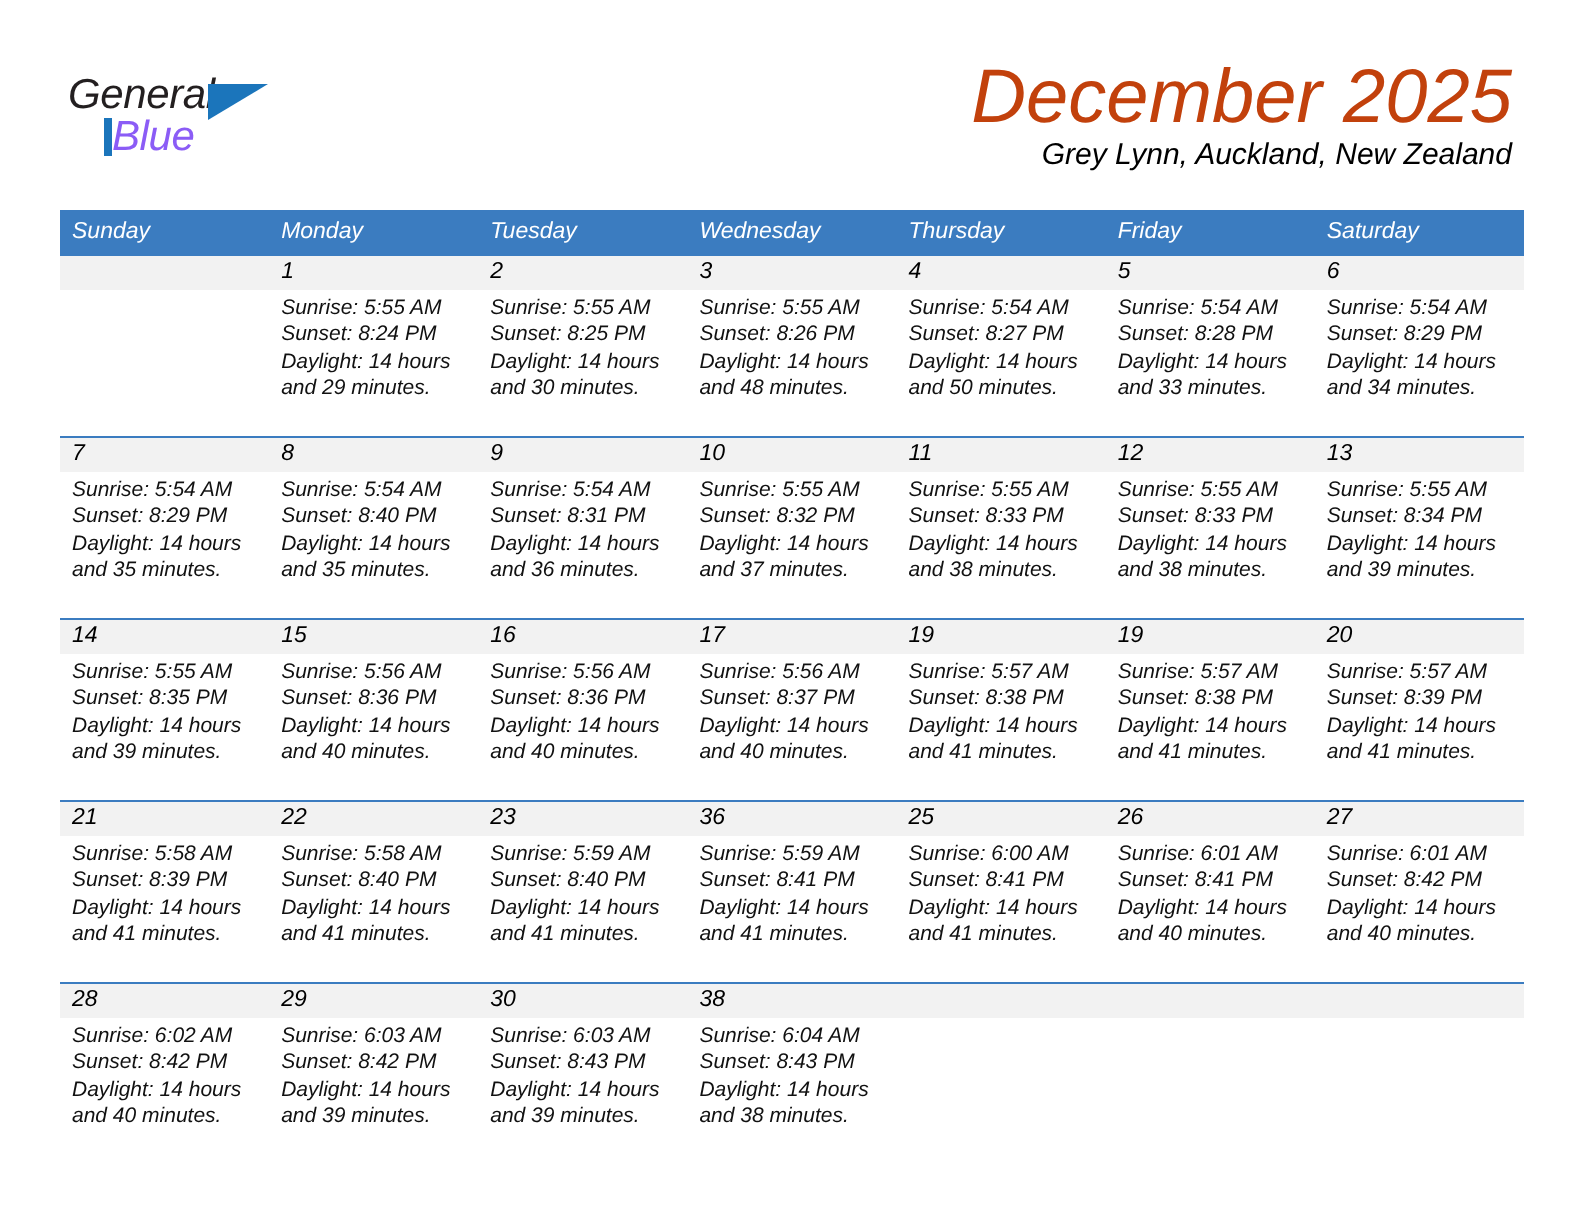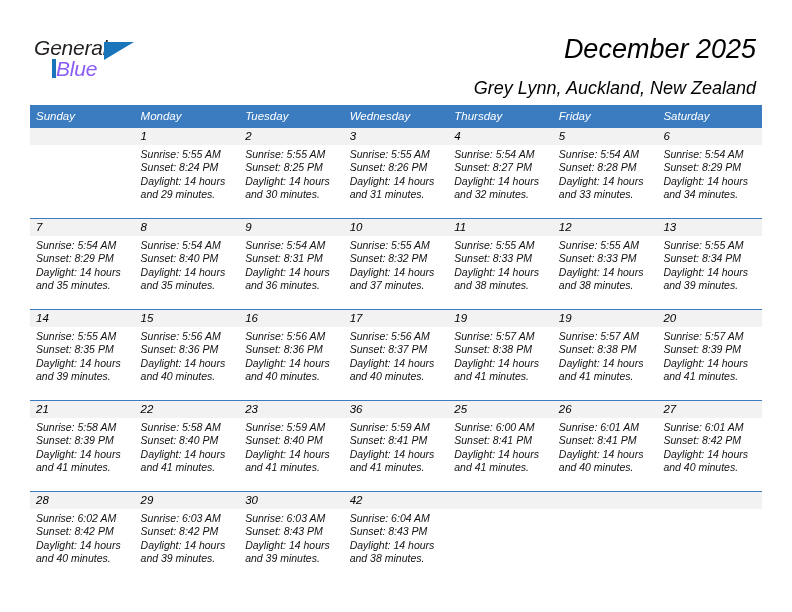--- a/index.html
+++ b/index.html
@@ -75,32 +75,32 @@
     background: #1b75bb;
   }
 
   .title-block {
     position: absolute;
     right: 36px;
     top: 30px;
     text-align: right;
   }
   .cal-title {
-    font-size: 27px;
+    font-size: 38px;
     font-weight: normal;
-    color: #000000;
+    color: #c2410c;
     line-height: 38px;
     white-space: nowrap;
   }
   .cal-subtitle {
-    font-size: 18px;
+    font-size: 15px;
     font-weight: normal;
     color: #000000;
     line-height: 20px;
-    margin-top: 10px;
+    margin-top: 0;
     white-space: nowrap;
   }
 
   
   .calendar {
     position: absolute;
     left: 30px;
     top: 105px;
     width: 732px;
     border-collapse: collapse;
@@ -218,30 +218,30 @@
             <div>Daylight: 14 hours</div>
             <div>and 30 minutes.</div>
           </div>
         </td>
         <td>
           <span class="daynum">3</span>
           <div class="info">
             <div>Sunrise: 5:55 AM</div>
             <div>Sunset: 8:26 PM</div>
             <div>Daylight: 14 hours</div>
-            <div>and 31 minutes.</div>
+            <div>and 48 minutes.</div>
           </div>
         </td>
         <td>
           <span class="daynum">4</span>
           <div class="info">
             <div>Sunrise: 5:54 AM</div>
             <div>Sunset: 8:27 PM</div>
             <div>Daylight: 14 hours</div>
-            <div>and 32 minutes.</div>
+            <div>and 50 minutes.</div>
           </div>
         </td>
         <td>
           <span class="daynum">5</span>
           <div class="info">
             <div>Sunrise: 5:54 AM</div>
             <div>Sunset: 8:28 PM</div>
             <div>Daylight: 14 hours</div>
             <div>and 33 minutes.</div>
           </div>
@@ -477,21 +477,21 @@
         <td>
           <span class="daynum">30</span>
           <div class="info">
             <div>Sunrise: 6:03 AM</div>
             <div>Sunset: 8:43 PM</div>
             <div>Daylight: 14 hours</div>
             <div>and 39 minutes.</div>
           </div>
         </td>
         <td>
-          <span class="daynum">42</span>
+          <span class="daynum">38</span>
           <div class="info">
             <div>Sunrise: 6:04 AM</div>
             <div>Sunset: 8:43 PM</div>
             <div>Daylight: 14 hours</div>
             <div>and 38 minutes.</div>
           </div>
         </td>
         <td class="empty">
           <span class="daynum"></span>
           <div class="info">

